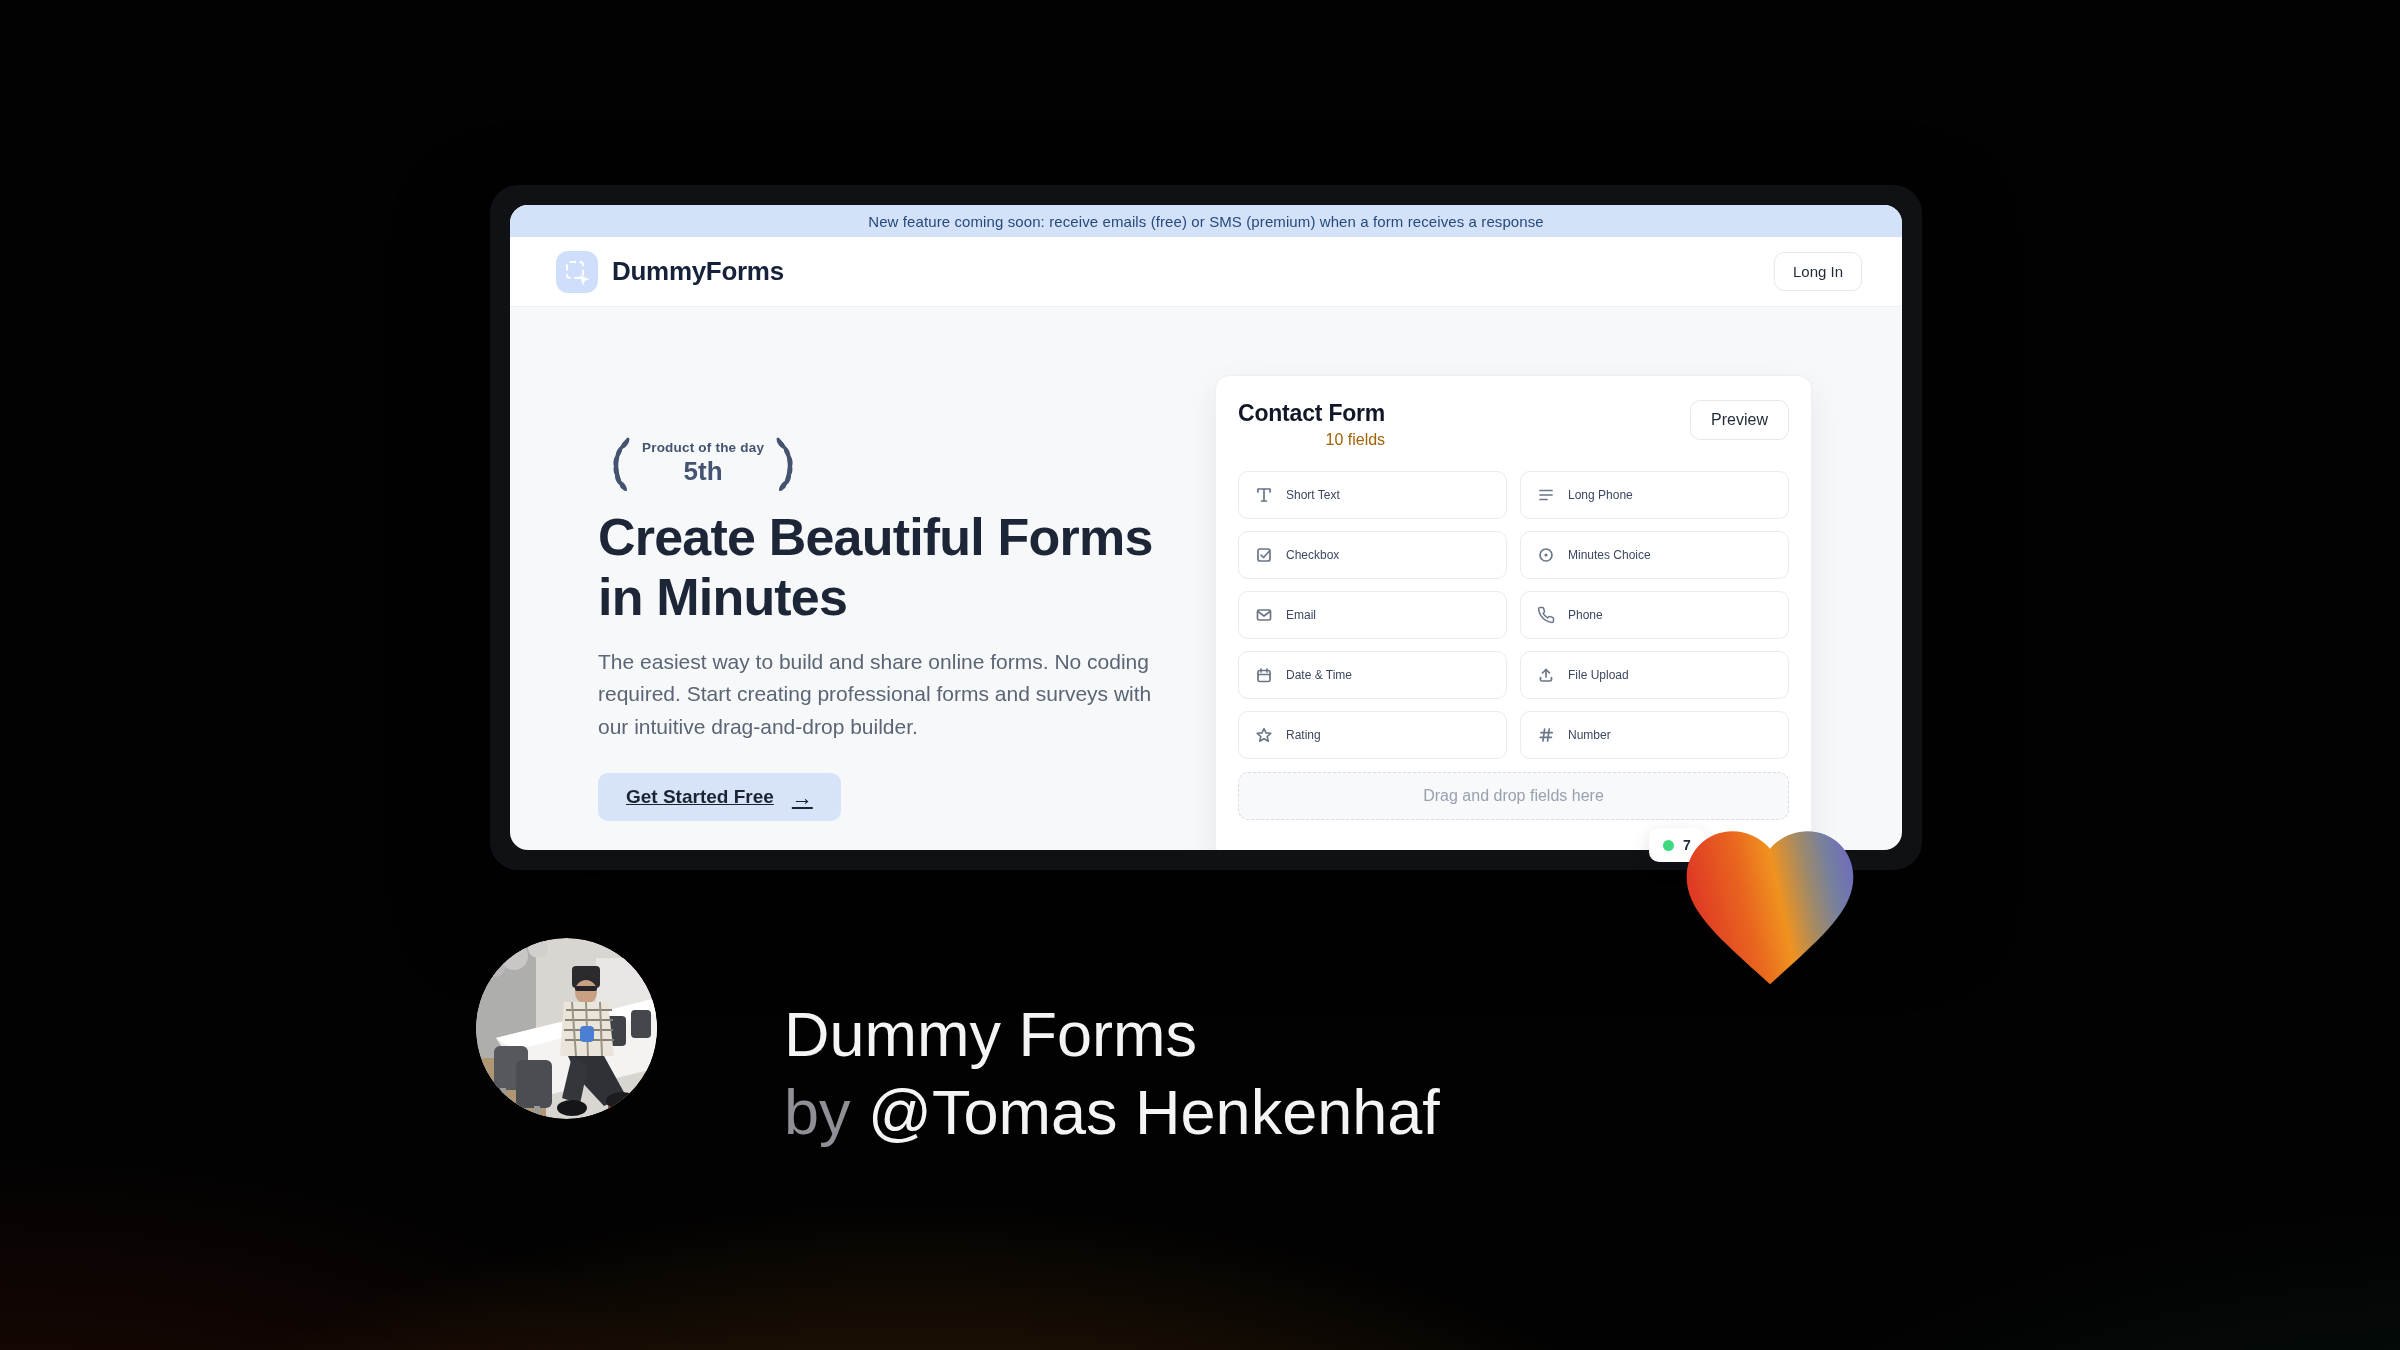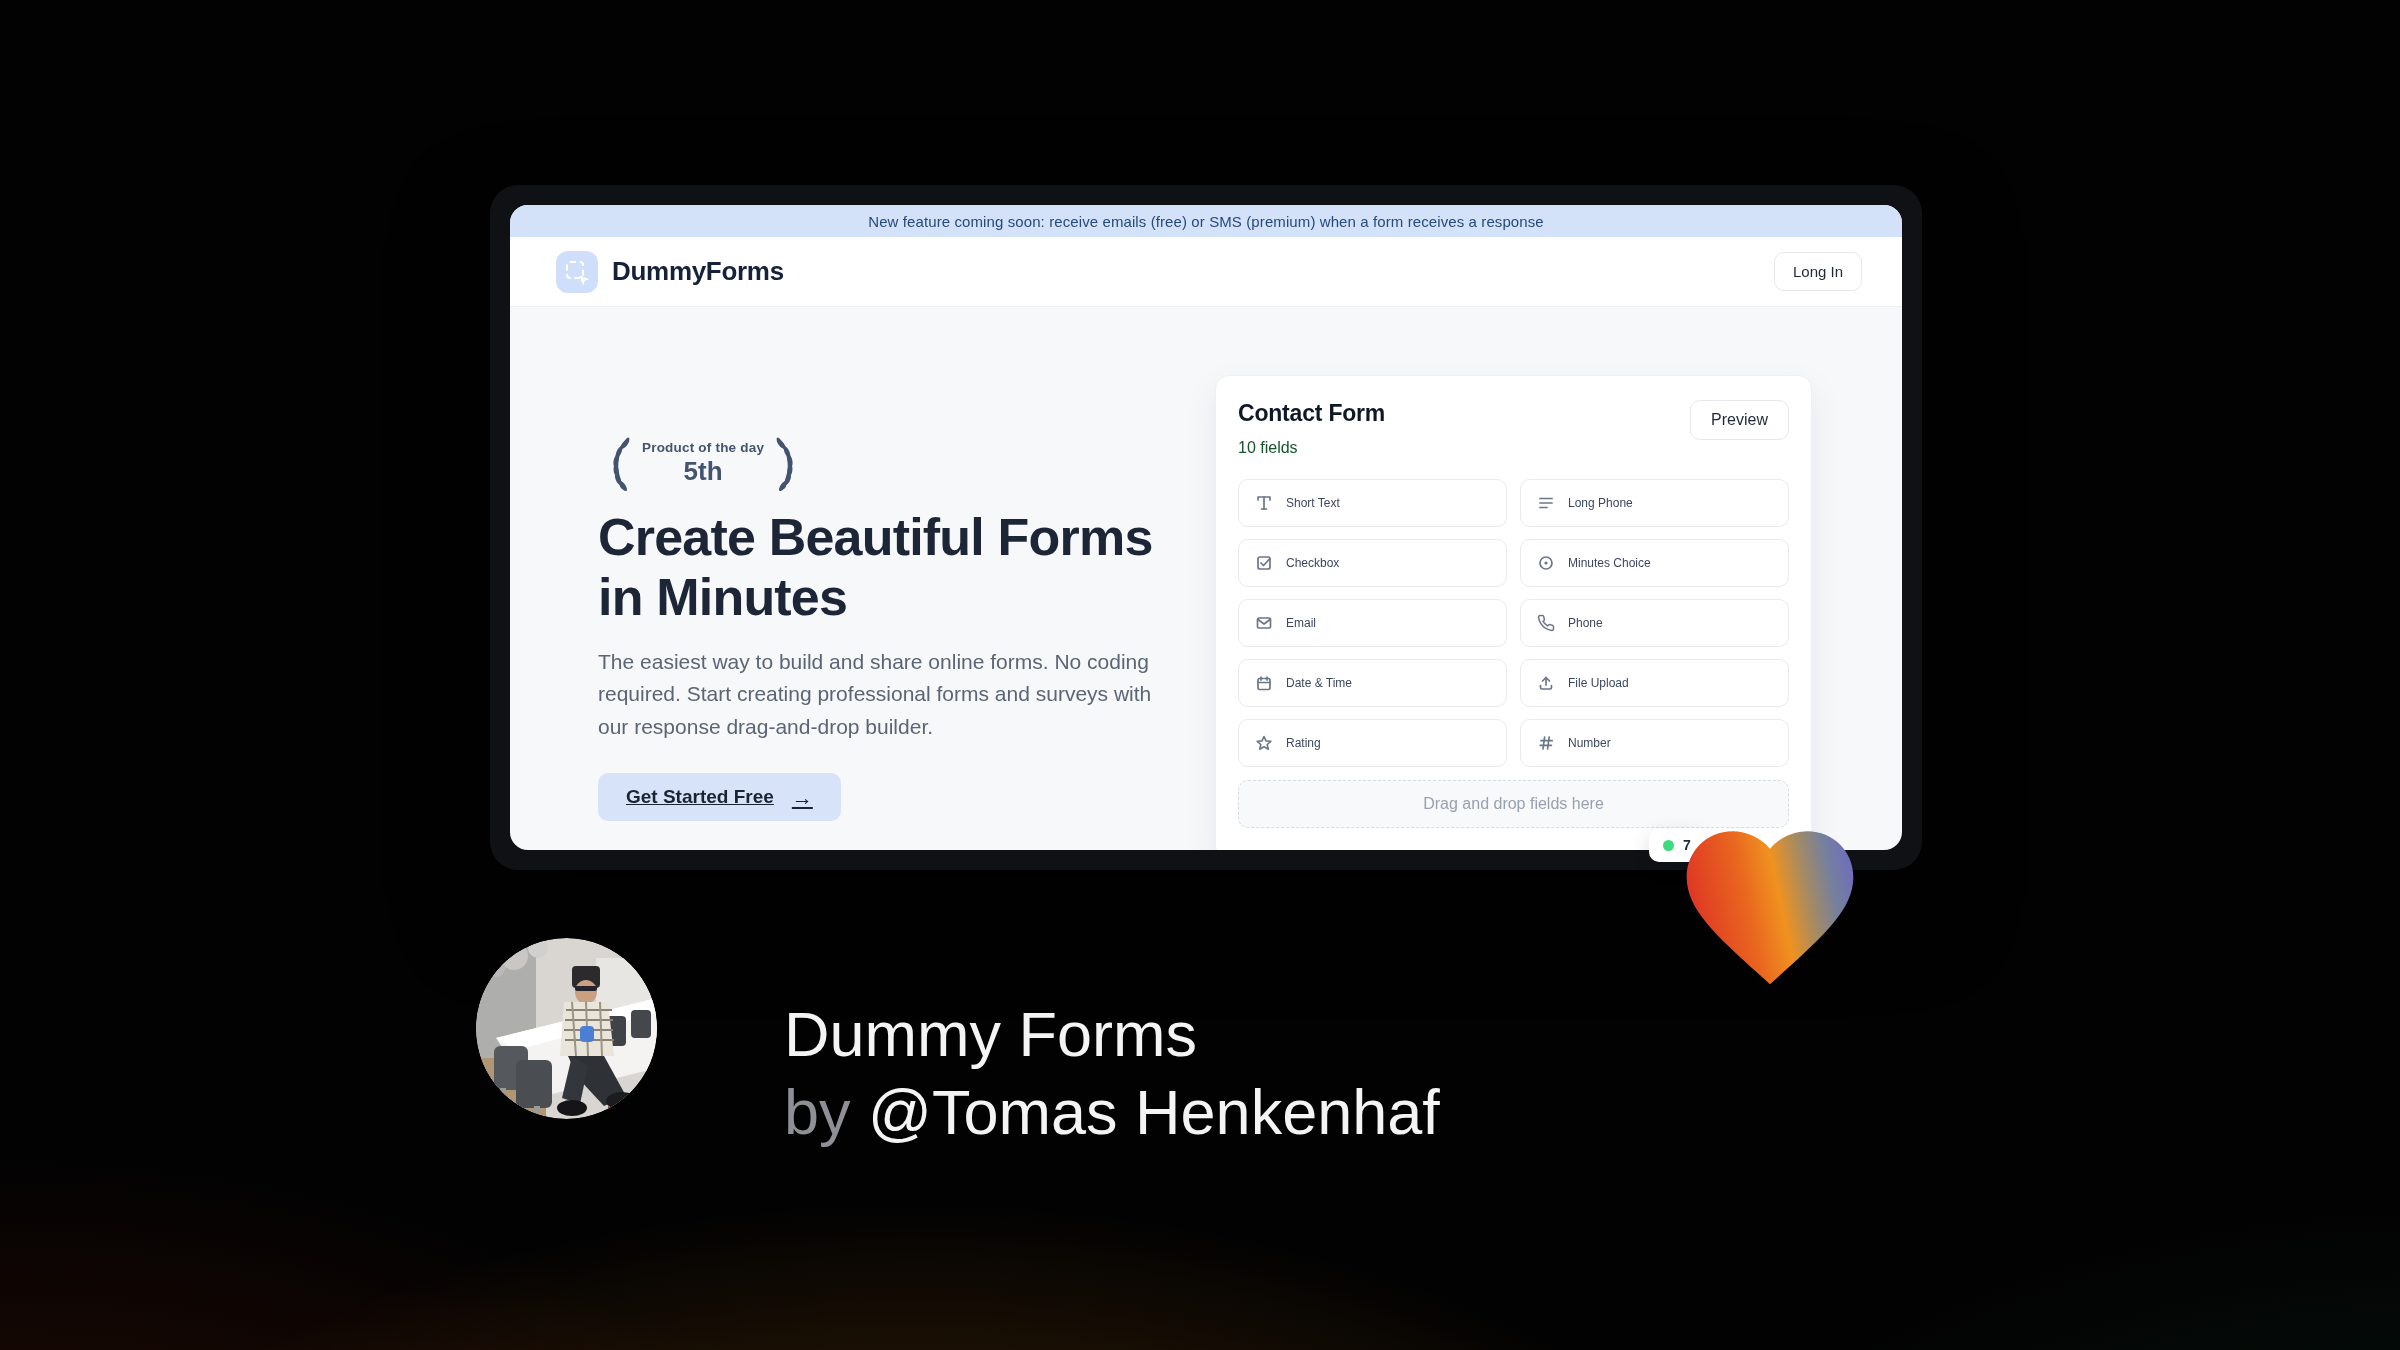--- a/index.html
+++ b/index.html
@@ -82,21 +82,21 @@
 
   
   .builder-card{
     position:absolute; right:90px; top:68px; width:597px; height:485px;
     background:#ffffff; border:1px solid #eef0f3; border-radius:14px;
     box-shadow:0 12px 34px rgba(16,24,40,0.07);
     padding:24px 22px 22px 22px;
   }
   .card-head{ display:flex; align-items:flex-start; justify-content:space-between; }
   .card-title{ font-size:23px; font-weight:700; color:#101828; letter-spacing:-0.2px; }
-  .card-sub{ margin-top:12px; font-size:16px; color:#14532d; }
+  .card-sub{ margin-top:4px; font-size:16px; color:#a16207;text-align:right; }
   .preview-btn{
     background:#fff; border:1px solid #e6e8ec; border-radius:10px;
     padding:10px 20px; font-size:16px; color:#1f2937; font-weight:500;
     cursor:pointer; font-family:inherit;
   }
   .field-grid{
     margin-top:22px; display:grid; grid-template-columns:1fr 1fr;
     gap:12px 13px;
   }
   .field{
@@ -186,21 +186,21 @@
               <ellipse cx="13.5" cy="4.5" rx="3" ry="1.2" transform="rotate(-50 13.5 4.5)" fill="#44536f"></ellipse>
               <ellipse cx="10.5" cy="8.5" rx="3" ry="1.2" transform="rotate(-65 10.5 8.5)" fill="#44536f"></ellipse>
               <ellipse cx="9" cy="13" rx="3" ry="1.2" transform="rotate(-80 9 13)" fill="#44536f"></ellipse>
               <ellipse cx="9" cy="17.5" rx="3" ry="1.2" transform="rotate(-95 9 17.5)" fill="#44536f"></ellipse>
               <ellipse cx="10" cy="22" rx="3" ry="1.2" transform="rotate(-110 10 22)" fill="#44536f"></ellipse>
               <ellipse cx="12.5" cy="25.5" rx="3" ry="1.2" transform="rotate(-125 12.5 25.5)" fill="#44536f"></ellipse>
             </svg>
           </div>
 
           <h1 class="headline">Create Beautiful Forms in Minutes</h1>
-          <p class="subtext">The easiest way to build and share online forms. No coding required. Start creating professional forms and surveys with our response drag-and-drop builder.</p>
+          <p class="subtext">The easiest way to build and share online forms. No coding required. Start creating professional forms and surveys with our intuitive drag-and-drop builder.</p>
           <button class="cta-btn">
             <span>Get Started Free</span>
             <span class="cta-arrow">→</span>
           </button>
         </div>
 
         <div class="builder-card">
           <div class="card-head">
             <div>
               <div class="card-title">Contact Form</div>

